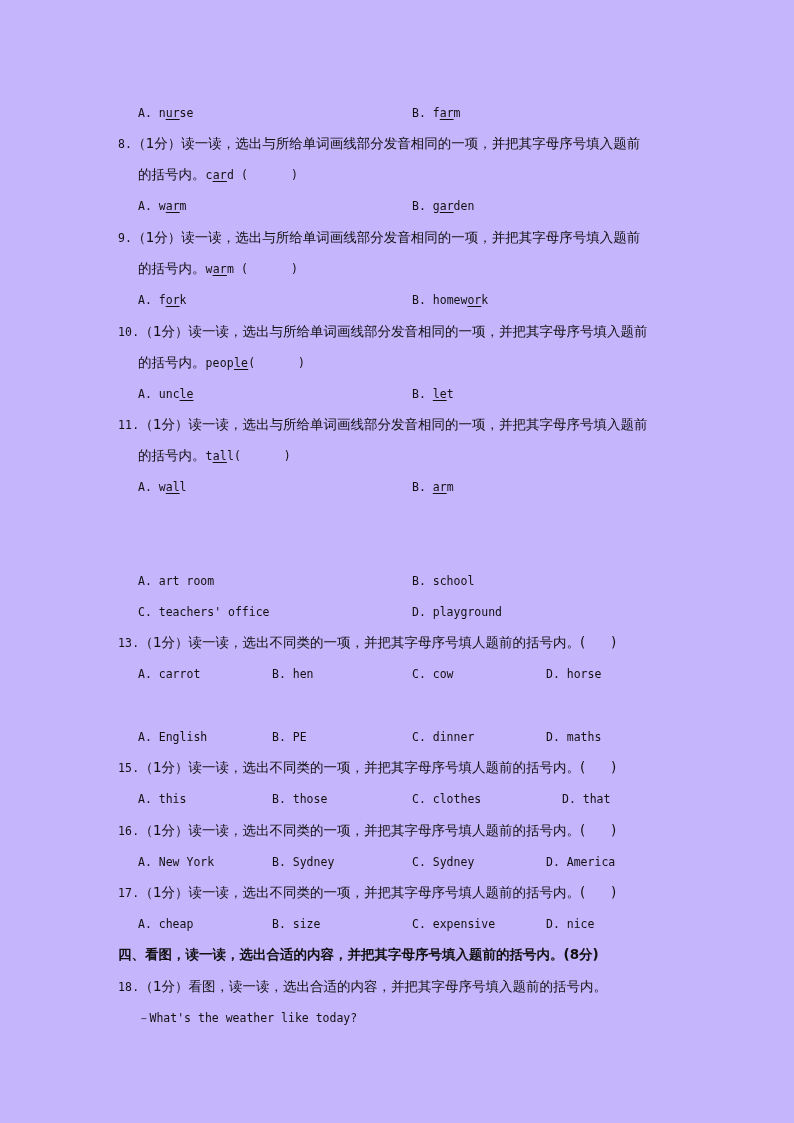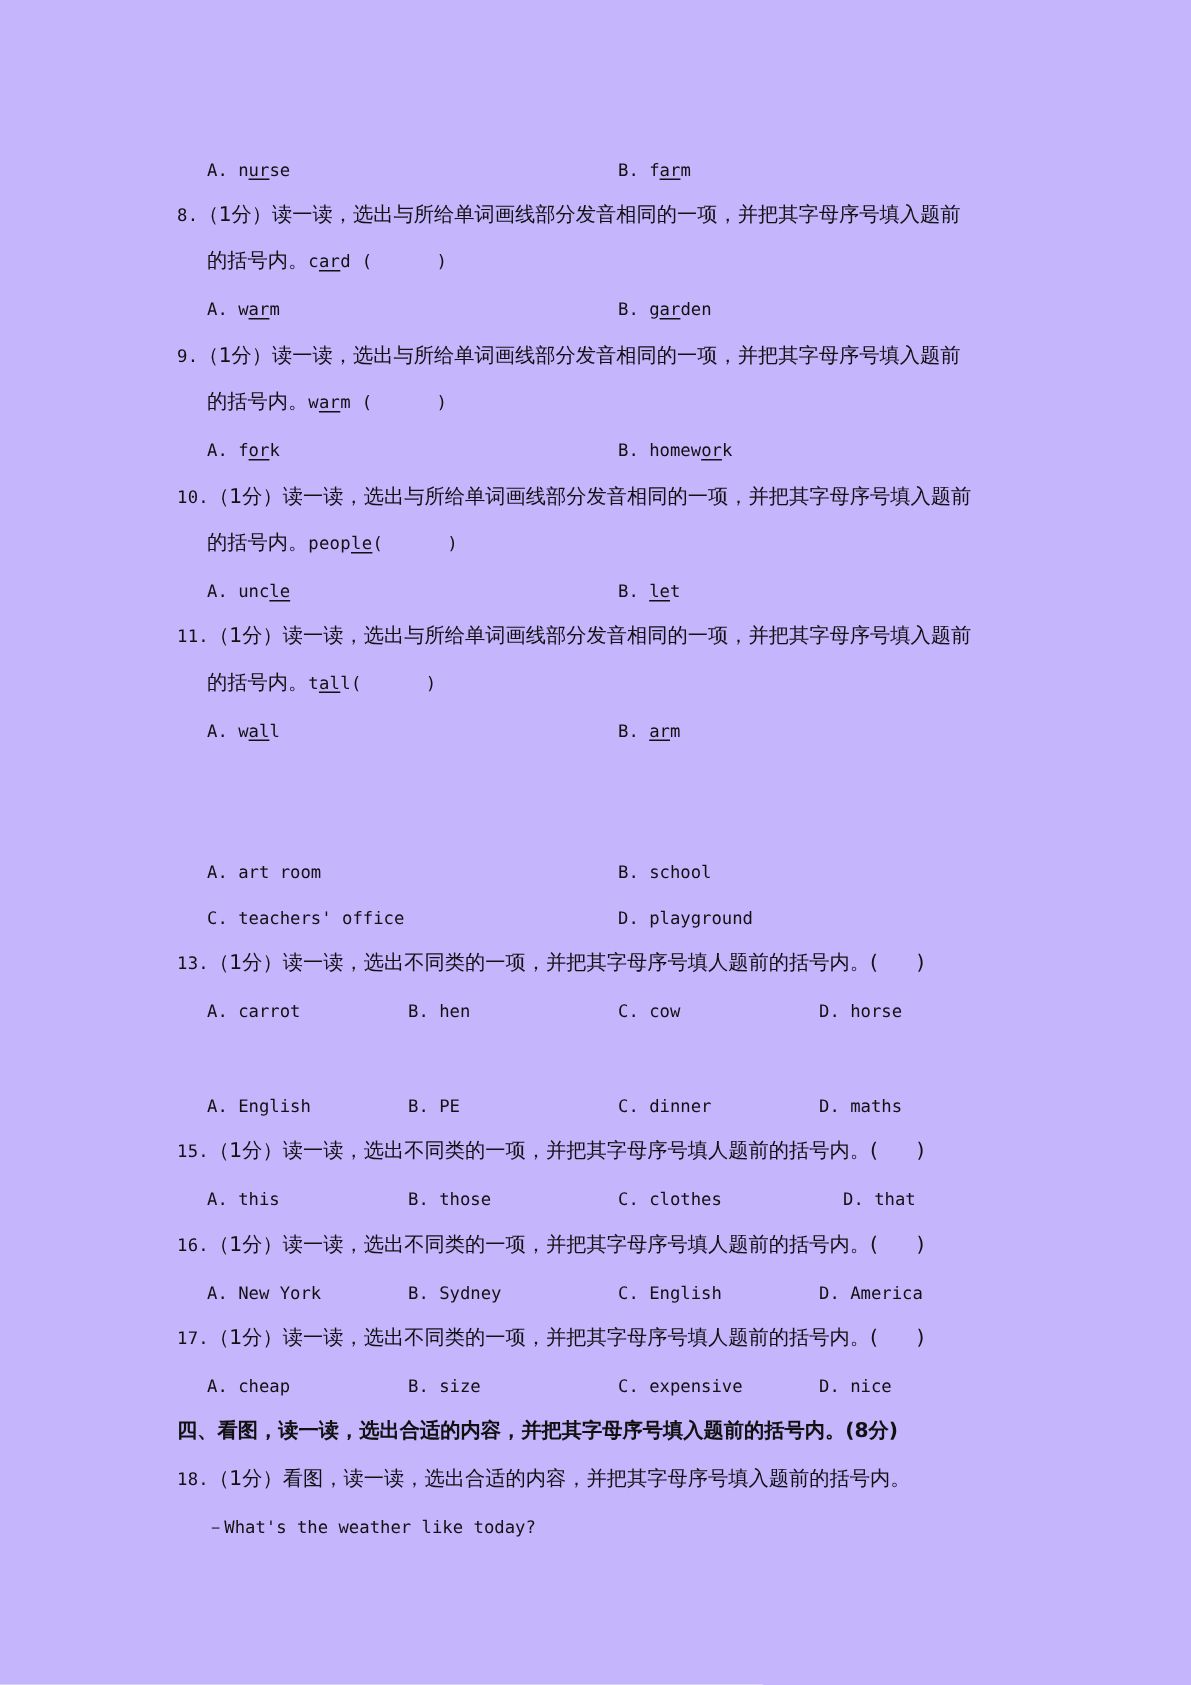--- a/index.html
+++ b/index.html
@@ -114,21 +114,21 @@
   <div class="opt" style="left:138px; top:791px;">A. this</div>
   <div class="opt" style="left:272px; top:791px;">B. those</div>
   <div class="opt" style="left:412px; top:791px;">C. clothes</div>
   <div class="opt" style="left:546px; top:791px;margin-left:16px;">D. that</div>
 
   <div class="line q cn" style="top:822px;">
     <span class="mono">16.</span><span>（1分）</span><span style="white-space:pre;">读一读，选出不同类的一项，并把其字母序号填人题前的括号内。(      )</span>
   </div>
   <div class="opt" style="left:138px; top:854px;">A. New York</div>
   <div class="opt" style="left:272px; top:854px;">B. Sydney</div>
-  <div class="opt" style="left:412px; top:854px;">C. English</div>
+  <div class="opt" style="left:412px; top:854px;">C. Sydney</div>
   <div class="opt" style="left:546px; top:854px;">D. America</div>
 
   <div class="line q cn" style="top:884px;">
     <span class="mono">17.</span><span>（1分）</span><span style="white-space:pre;">读一读，选出不同类的一项，并把其字母序号填人题前的括号内。(      )</span>
   </div>
   <div class="opt" style="left:138px; top:916px;">A. cheap</div>
   <div class="opt" style="left:272px; top:916px;">B. size</div>
   <div class="opt" style="left:412px; top:916px;">C. expensive</div>
   <div class="opt" style="left:546px; top:916px;">D. nice</div>
 

